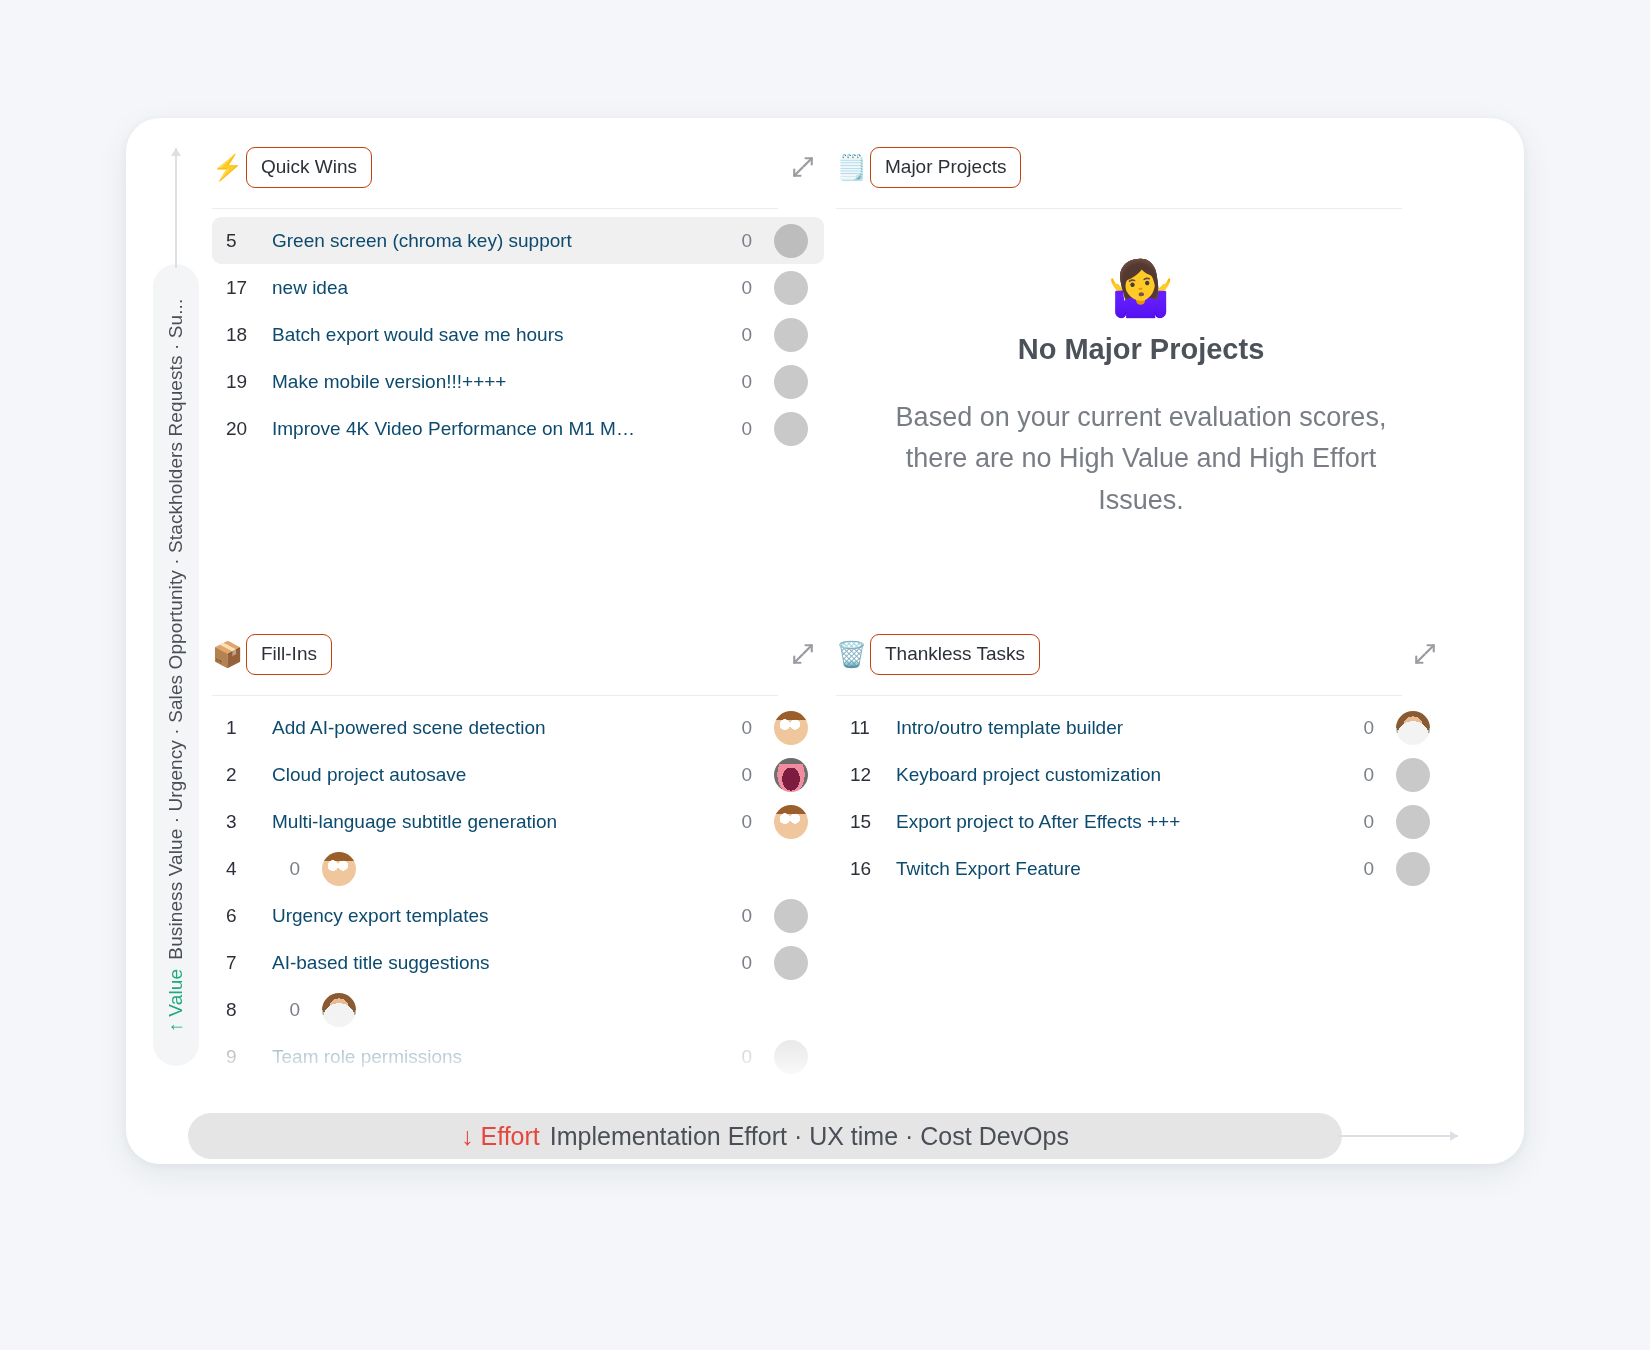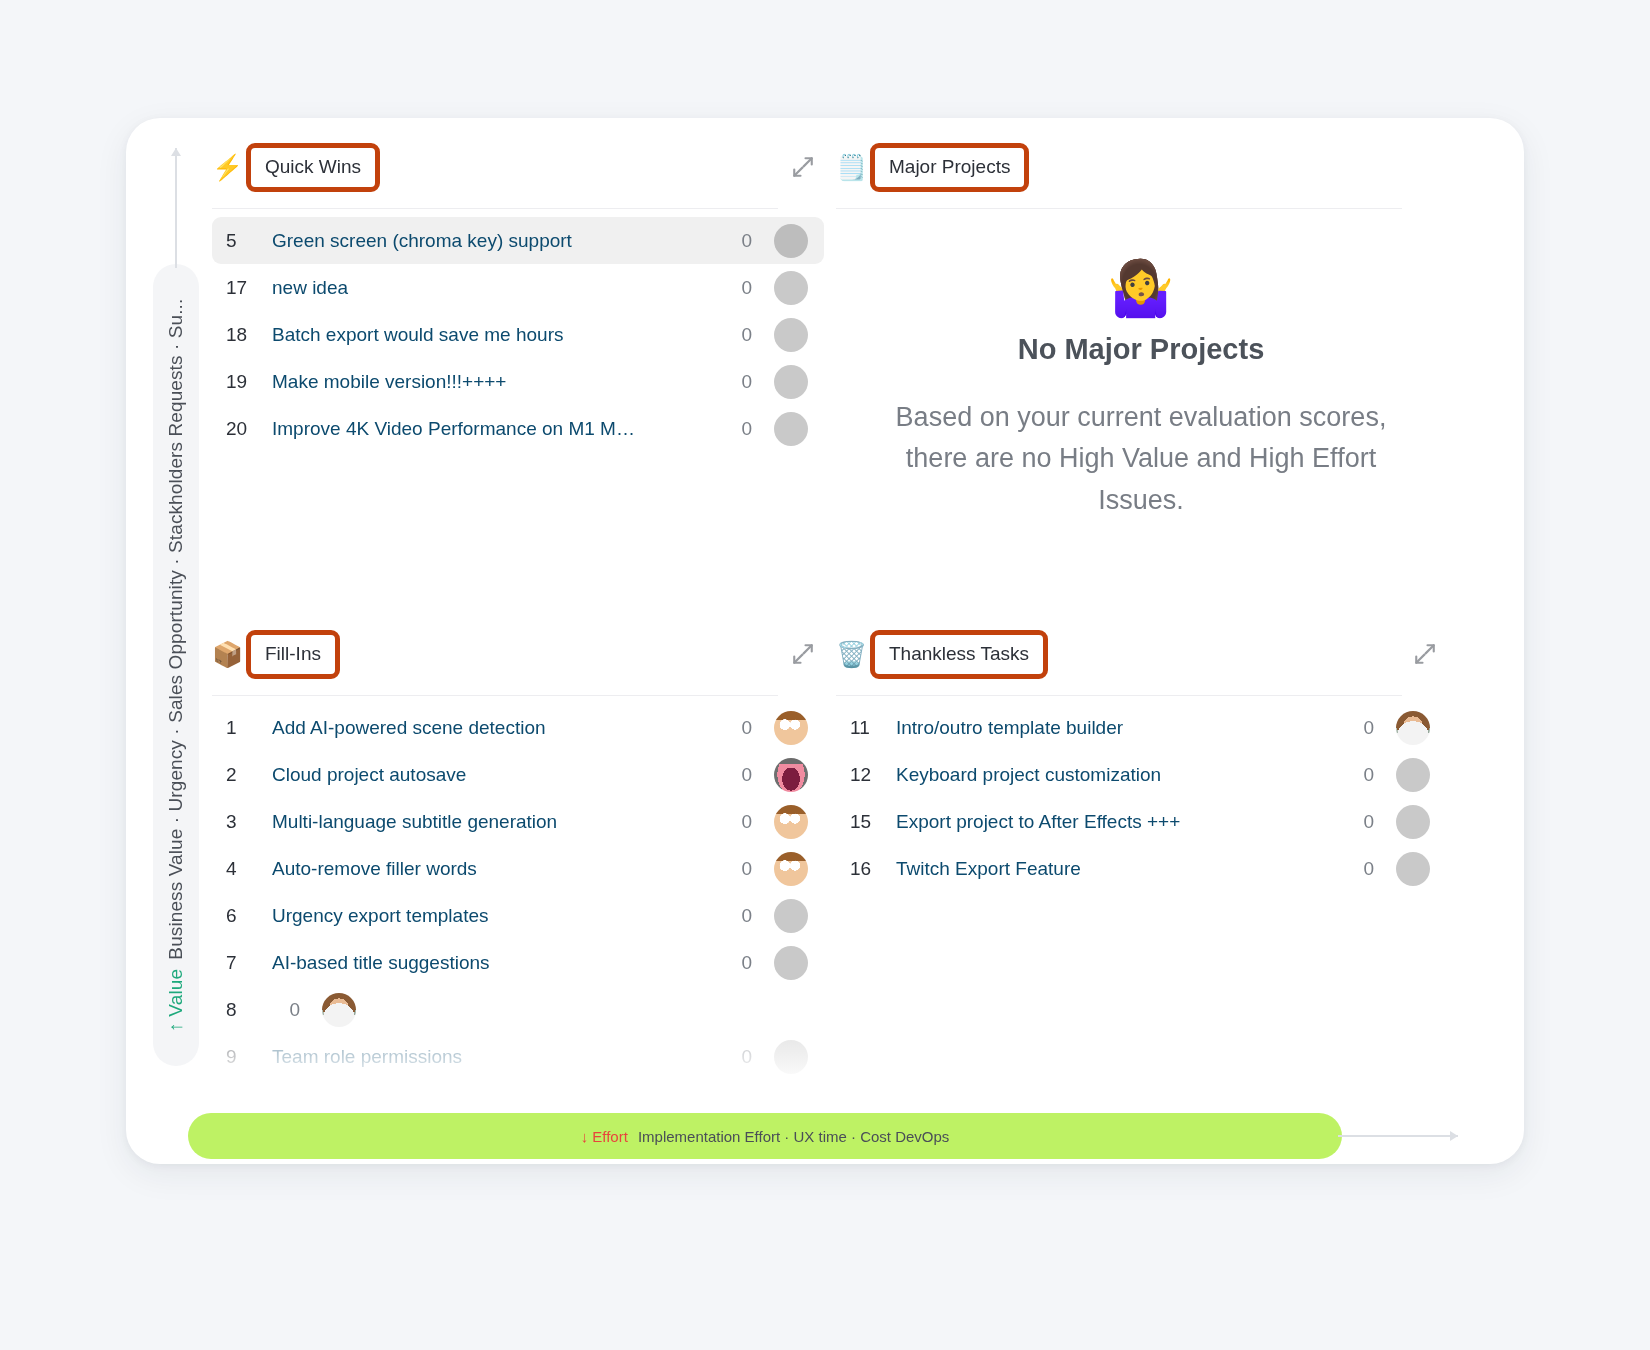--- a/index.html
+++ b/index.html
@@ -93,27 +93,27 @@
     left: 188px;
     top: 1108px;
     width: 1270px;
     height: 56px;
     display: flex;
     align-items: center;
   }
   .effort-pill {
     flex: 1 1 auto;
     height: 46px;
-    background: #bef264;
+    background: #e5e5e5;
     border-radius: 23px;
     display: flex;
     align-items: center;
     justify-content: center;
     white-space: nowrap;
-    font-size: 15px;
+    font-size: 25px;
     color: #4a4f57;
     gap: 10px;
   }
   .effort-word { color: #e8453c; }
   .axis-arrow-right {
     position: relative;
     width: 120px;
     height: 2px;
     background: #dcdfe4;
     margin-left: -4px;
@@ -151,21 +151,21 @@
     padding-right: 6px;
     flex: none;
   }
   .quad-emoji {
     font-size: 25px;
     line-height: 1;
     width: 34px;
     flex: none;
   }
   .quad-chip {
-    border: 5px solid #c2410c;
+    border: 1px solid #c2410c;
     background: #fff;
     border-radius: 9px;
     padding: 8px 14px 9px;
     font-size: 19px;
     color: #2c3038;
     white-space: nowrap;
   }
   .expand-btn {
     margin-left: auto;
     width: 30px; height: 30px;
@@ -399,21 +399,20 @@
           <span class="avatar av-patrick"></span>
         </div>
         <div class="row">
           <span class="row-num">3</span>
           <span class="row-title">Multi-language subtitle generation</span>
           <span class="row-score">0</span>
           <span class="avatar av-morty"></span>
         </div>
         <div class="row">
           <span class="row-num">4</span>
-          <span class="row-title">Auto-remove filler words</span>
           <span class="row-score">0</span>
           <span class="avatar av-morty"></span>
         </div>
         <div class="row">
           <span class="row-num">6</span>
           <span class="row-title">Urgency export templates</span>
           <span class="row-score">0</span>
           <span class="avatar"></span>
         </div>
         <div class="row">

